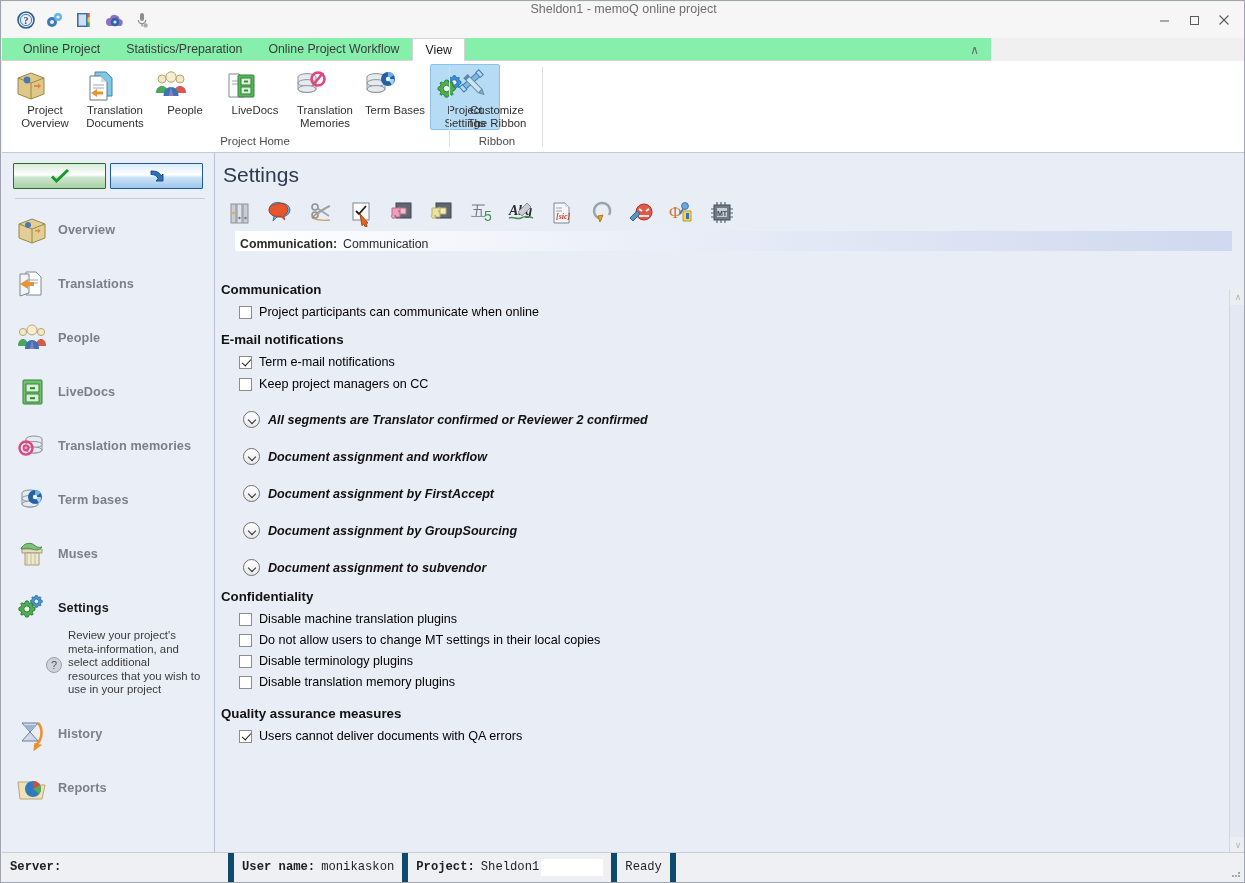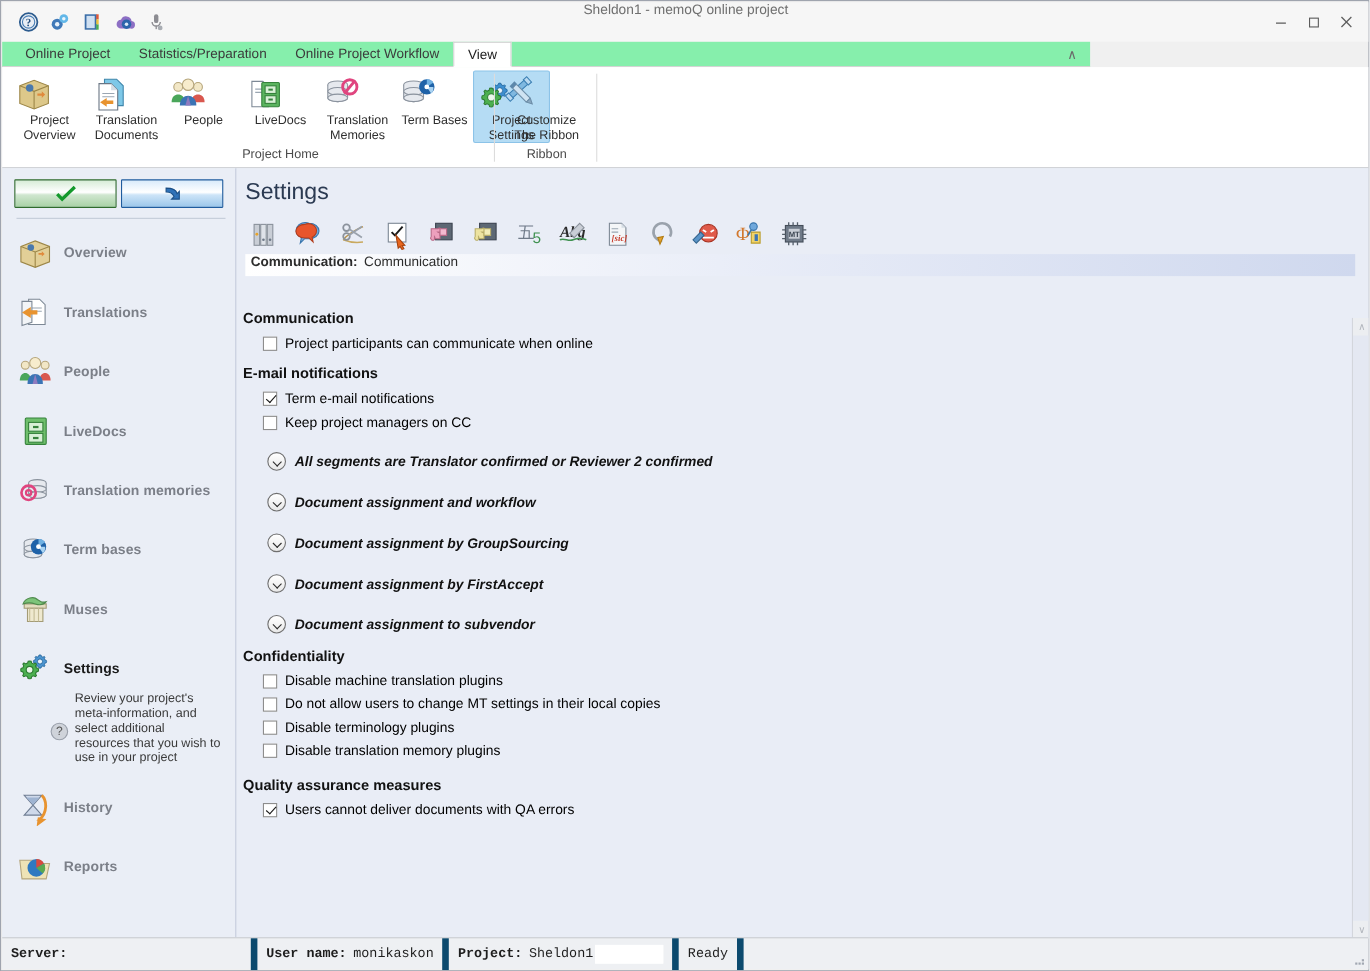--- a/index.html
+++ b/index.html
@@ -178,23 +178,23 @@
     display: flex; align-items: center; gap: 2px;
     padding: 8px 0 0 8px; height: 44px;
   }
   .stool {
     width: 38px; height: 34px; position: relative;
     display: flex; align-items: center; justify-content: center;
     cursor: pointer; border: 1px solid transparent; border-radius: 2px;
   }
   .stool-ico { width: 30px; height: 28px; position: relative; }
   .breadcrumb {
-    height: 20px; margin: 0 13px 0 8px;
+    height: 20px; margin: 0 13px 0 20px;
     background: linear-gradient(to right,#ffffff 0%, #e4e9f6 55%, #cfd8ee 100%);
-    display: flex; align-items: flex-start;
+    display: flex; align-items: flex-end;
     padding-left: 5px; font-size: 12.3px; color: #2c2c2c;
   }
   .breadcrumb b { font-weight: bold; margin-right: 6px; }
 
   .content {
     position: absolute; top: 116px; left: 0;
     width: 1030px; height: 570px;
     overflow: hidden;
   }
   .sec-title {
@@ -861,25 +861,25 @@
         <div class="expander">
           <span class="exp-circle"></span>
           <span class="exp-lbl">All segments are Translator confirmed or Reviewer 2 confirmed</span>
         </div>
         <div class="expander">
           <span class="exp-circle"></span>
           <span class="exp-lbl">Document assignment and workflow</span>
         </div>
         <div class="expander">
           <span class="exp-circle"></span>
-          <span class="exp-lbl">Document assignment by GroupSourcing</span>
+          <span class="exp-lbl">Document assignment by FirstAccept</span>
         </div>
         <div class="expander">
           <span class="exp-circle"></span>
-          <span class="exp-lbl">Document assignment by FirstAccept</span>
+          <span class="exp-lbl">Document assignment by GroupSourcing</span>
         </div>
         <div class="expander">
           <span class="exp-circle"></span>
           <span class="exp-lbl">Document assignment to subvendor</span>
         </div>
 
         <div class="sec-title" style="">Confidentiality</div>
         <div class="opt">
           <span class="cbox"></span>
           <span class="opt-lbl">Disable machine translation plugins</span>

